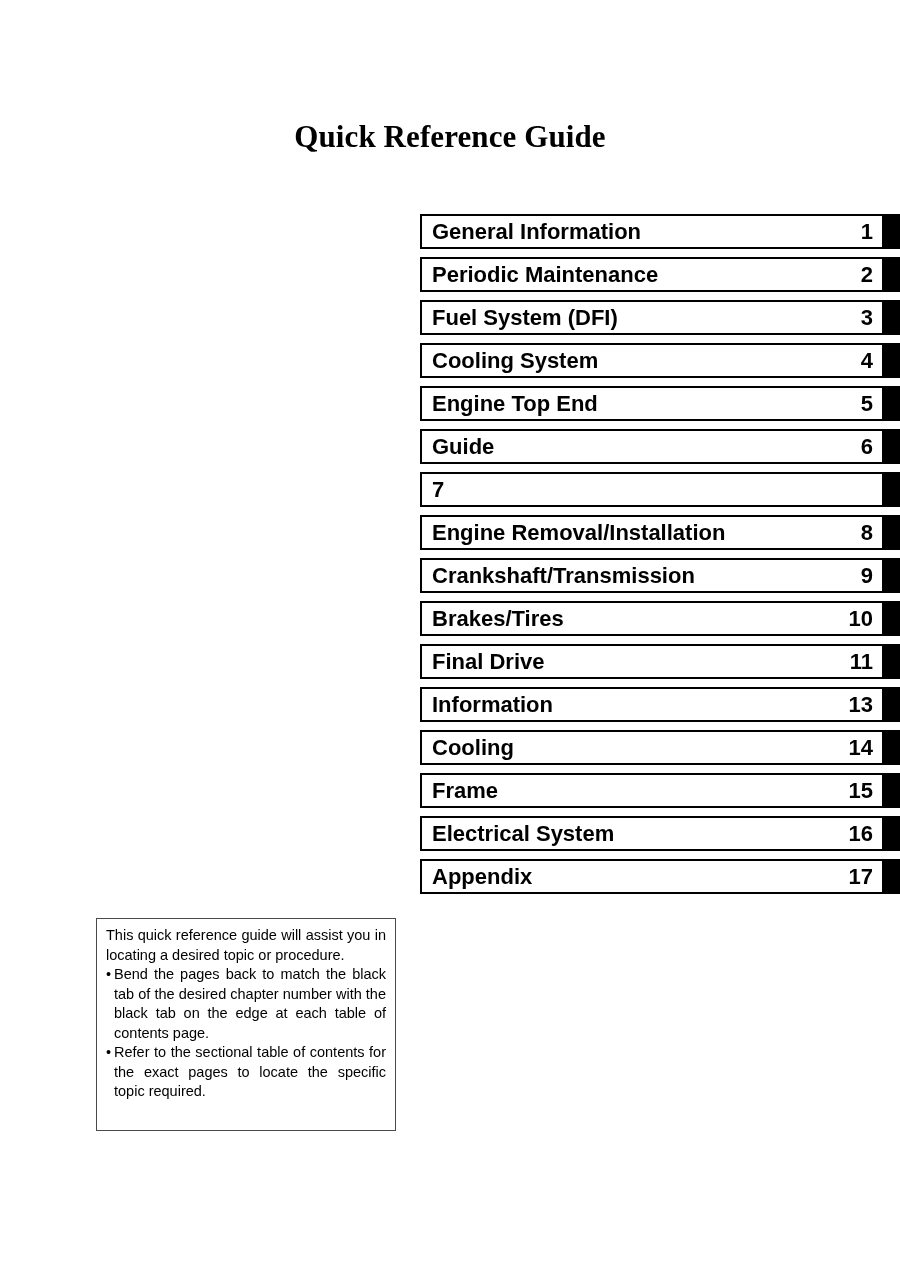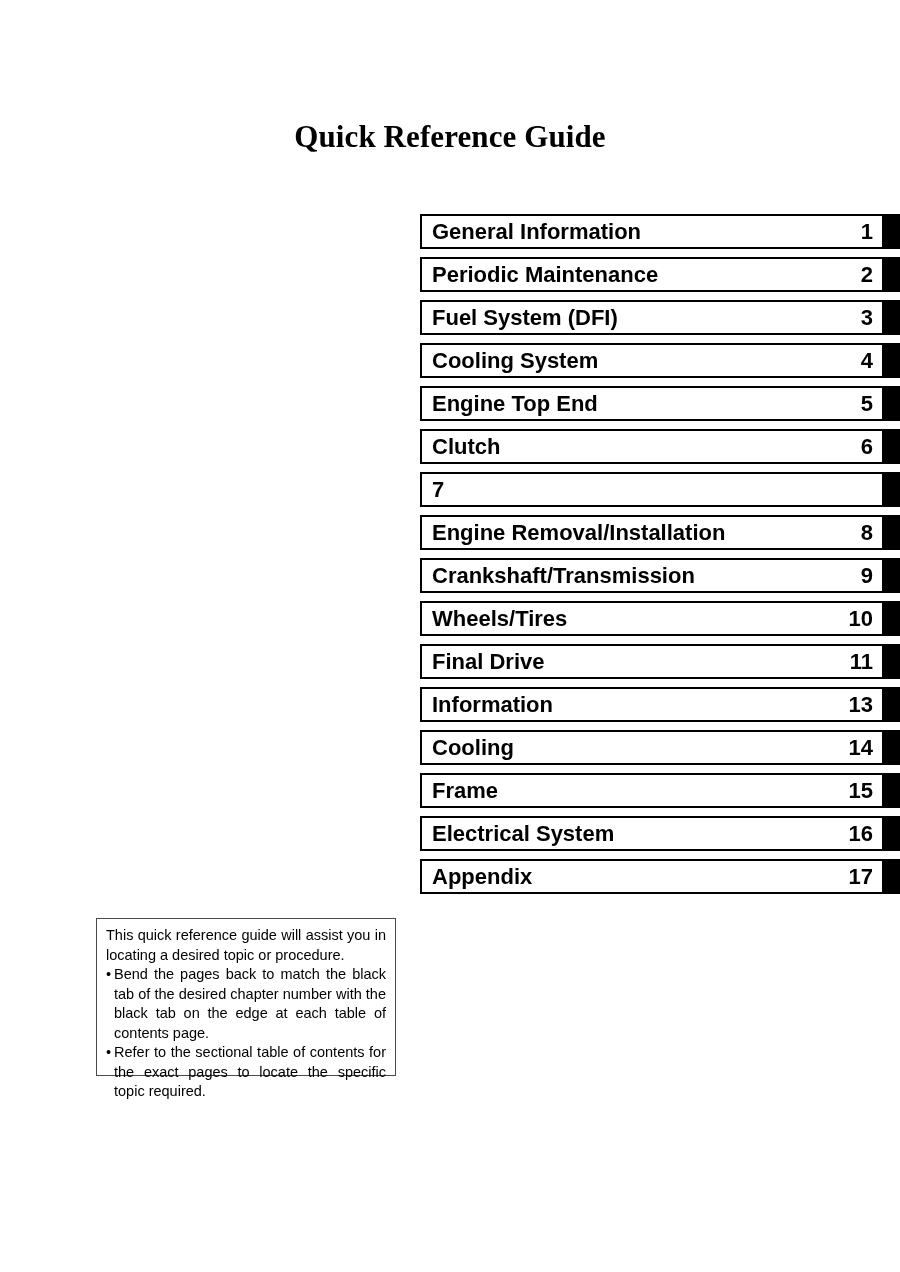--- a/index.html
+++ b/index.html
@@ -78,21 +78,21 @@
     height: 35px;
     background: #000000;
   }
 
   
   .note-box {
     position: absolute;
     left: 96px;
     top: 918px;
     width: 300px;
-    height: 158px;
+    height: 213px;
     box-sizing: border-box;
     border: 1px solid #4a4a4a;
     background: #ffffff;
     padding: 7px 9px 6px 9px;
   }
   .note-paragraph {
     font-size: 14.5px;
     line-height: 19.5px;
     text-align: justify;
     text-justify: inter-word;
@@ -157,21 +157,21 @@
     </div>
     <div class="chapter-row">
       <div class="chapter-box">
         <span class="chapter-title">Engine Top End</span>
         <span class="chapter-number">5</span>
       </div>
       <div class="chapter-tab"></div>
     </div>
     <div class="chapter-row">
       <div class="chapter-box">
-        <span class="chapter-title">Clutch</span>
+        <span class="chapter-title">Guide</span>
         <span class="chapter-number">6</span>
       </div>
       <div class="chapter-tab"></div>
     </div>
     <div class="chapter-row">
       <div class="chapter-box">
         <span class="chapter-number">7</span>
       </div>
       <div class="chapter-tab"></div>
     </div>
@@ -184,21 +184,21 @@
     </div>
     <div class="chapter-row">
       <div class="chapter-box">
         <span class="chapter-title">Crankshaft/Transmission</span>
         <span class="chapter-number">9</span>
       </div>
       <div class="chapter-tab"></div>
     </div>
     <div class="chapter-row">
       <div class="chapter-box">
-        <span class="chapter-title">Wheels/Tires</span>
+        <span class="chapter-title">Brakes/Tires</span>
         <span class="chapter-number">10</span>
       </div>
       <div class="chapter-tab"></div>
     </div>
     <div class="chapter-row">
       <div class="chapter-box">
         <span class="chapter-title">Final Drive</span>
         <span class="chapter-number">11</span>
       </div>
       <div class="chapter-tab"></div>

